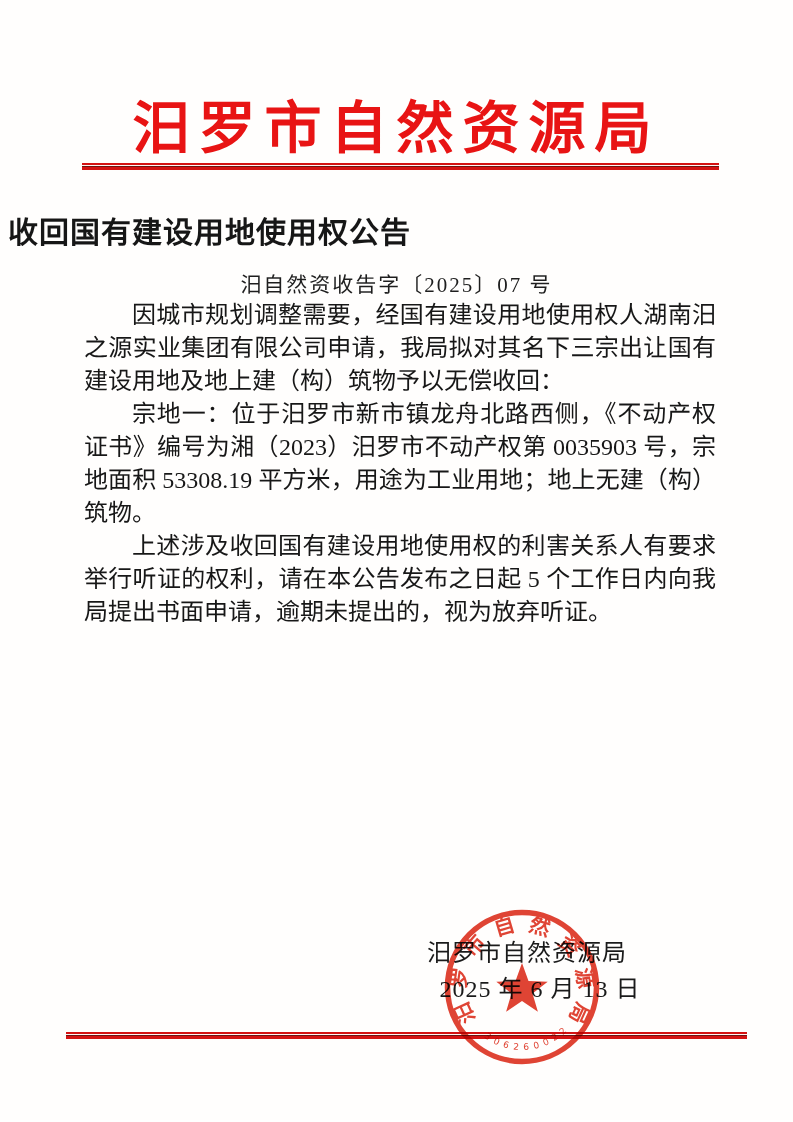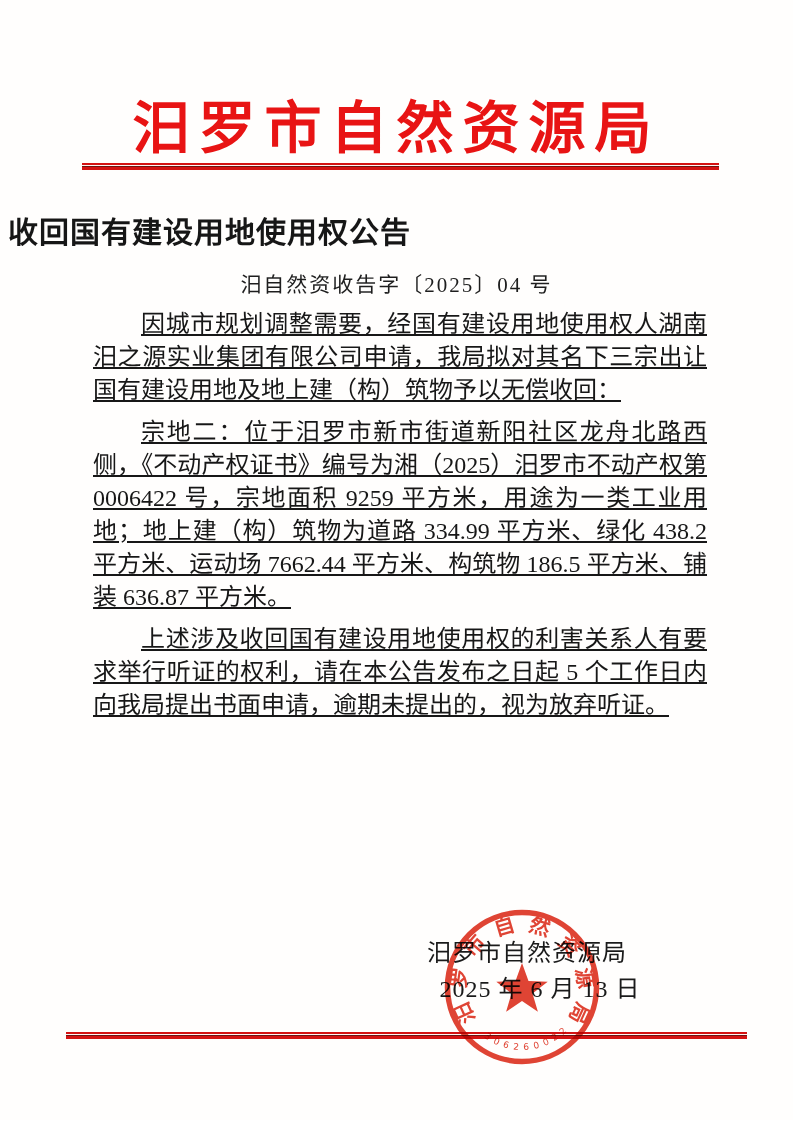--- a/index.html
+++ b/index.html
@@ -76,23 +76,22 @@
     position: absolute;
     top: 299px;
     left: 84px;
     width: 632px;
     font-size: 24px;
     line-height: 33px;
     text-align: justify;
     color: #171717;
   }
   .doc-body p {
-    margin: 9px;
+    margin: 0;
     text-indent: 2em;
-    text-decoration: underline;
   }
   .signature-agency {
     position: absolute;
     top: 933px;
     left: 377px;
     width: 300px;
     text-align: center;
     font-size: 24px;
     letter-spacing: 1px;
     color: #1a1a1a;
@@ -124,25 +123,25 @@
 <body>
 
 <div class="page">
 
   <div class="letterhead-title">汨罗市自然资源局</div>
 
   <div class="rule rule-top"></div>
 
   <div class="doc-title">收回国有建设用地使用权公告</div>
 
-  <div class="doc-number">汨自然资收告字〔2025〕04 号</div>
+  <div class="doc-number">汨自然资收告字〔2025〕07 号</div>
 
   <div class="doc-body">
     <p>因城市规划调整需要，经国有建设用地使用权人湖南汨之源实业集团有限公司申请，我局拟对其名下三宗出让国有建设用地及地上建（构）筑物予以无偿收回：</p>
-    <p>宗地二：位于汨罗市新市街道新阳社区龙舟北路西侧，《不动产权证书》编号为湘（2025）汨罗市不动产权第 0006422 号，宗地面积 9259 平方米，用途为一类工业用地；地上建（构）筑物为道路 334.99 平方米、绿化 438.2 平方米、运动场 7662.44 平方米、构筑物 186.5 平方米、铺装 636.87 平方米。</p>
+    <p>宗地一：位于汨罗市新市镇龙舟北路西侧，《不动产权证书》编号为湘（2023）汨罗市不动产权第 0035903 号，宗地面积 53308.19 平方米，用途为工业用地；地上无建（构）筑物。</p>
     <p>上述涉及收回国有建设用地使用权的利害关系人有要求举行听证的权利，请在本公告发布之日起 5 个工作日内向我局提出书面申请，逾期未提出的，视为放弃听证。</p>
   </div>
 
   <div class="signature-agency">汨罗市自然资源局</div>
   <div class="signature-date">2025 年 6 月 13 日</div>
 
   <svg class="official-seal" viewBox="0 0 160 160" xmlns="http://www.w3.org/2000/svg">
     <defs>
       <path id="seal-arc-top" d="M 34.1 112.1 A 56 56 0 1 1 125.9 112.1" fill="none"></path>
       <path id="seal-arc-bottom" d="M 31.7 120.5 A 63 63 0 0 0 128.3 120.5" fill="none"></path>

